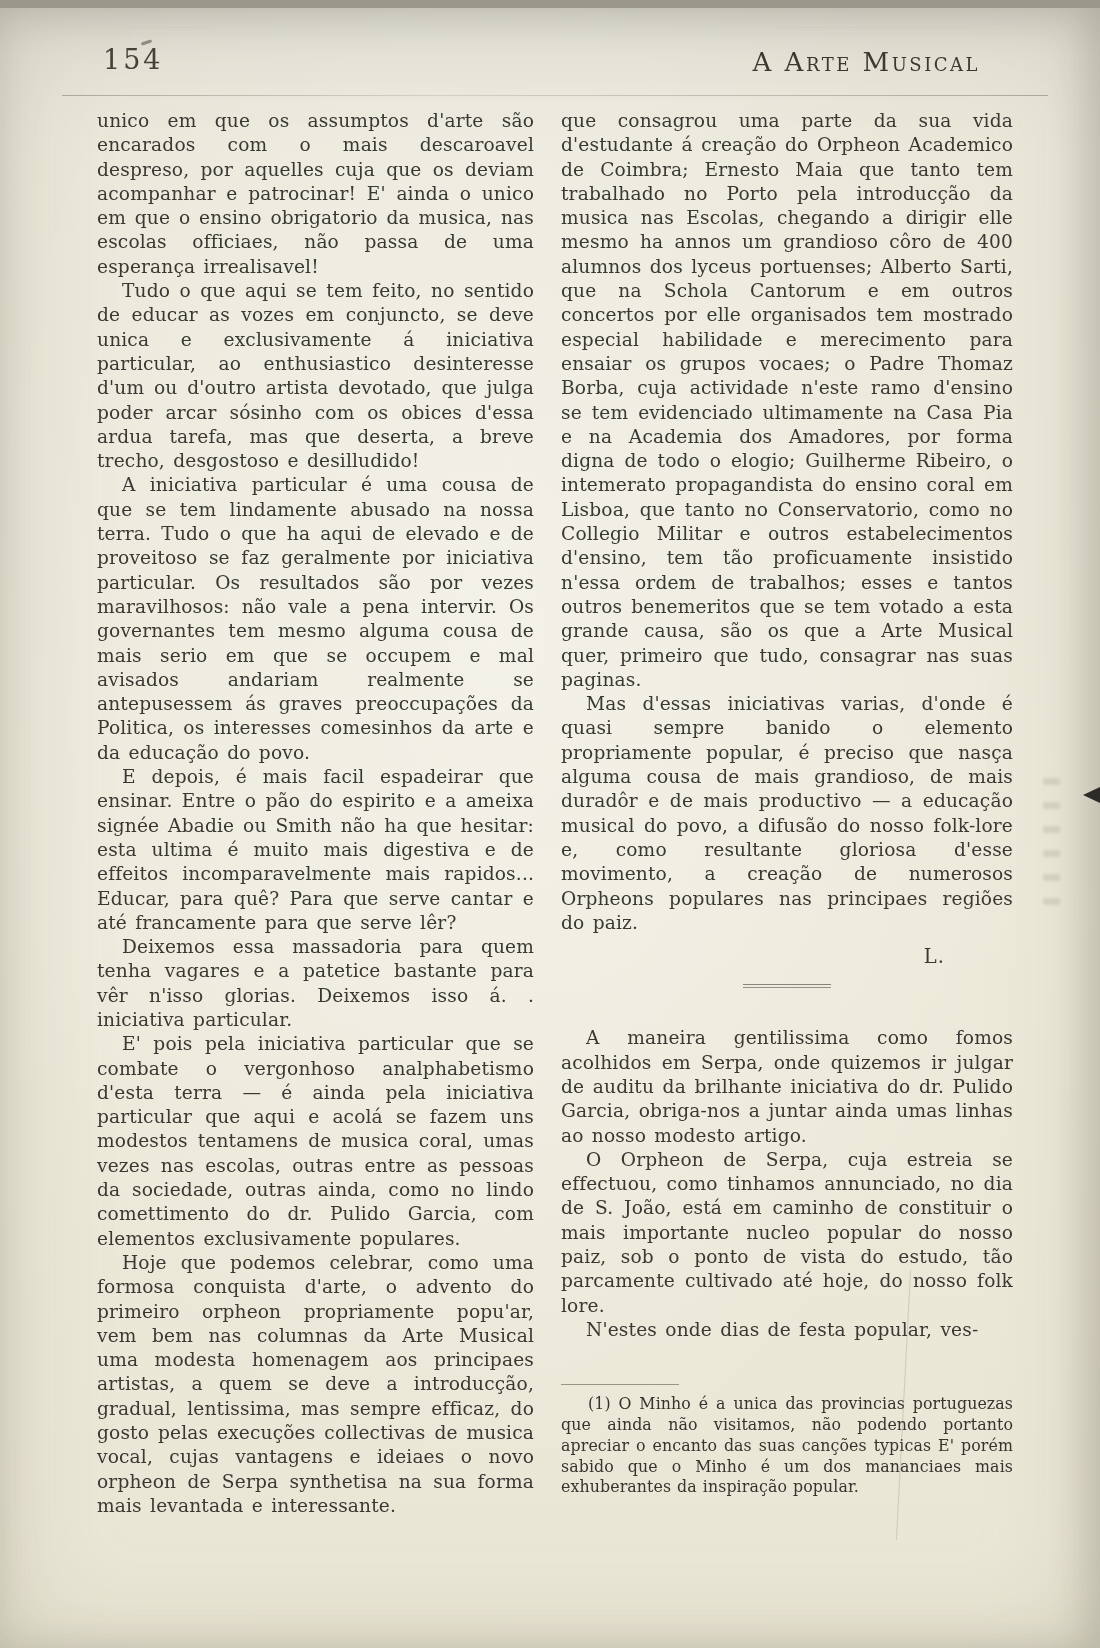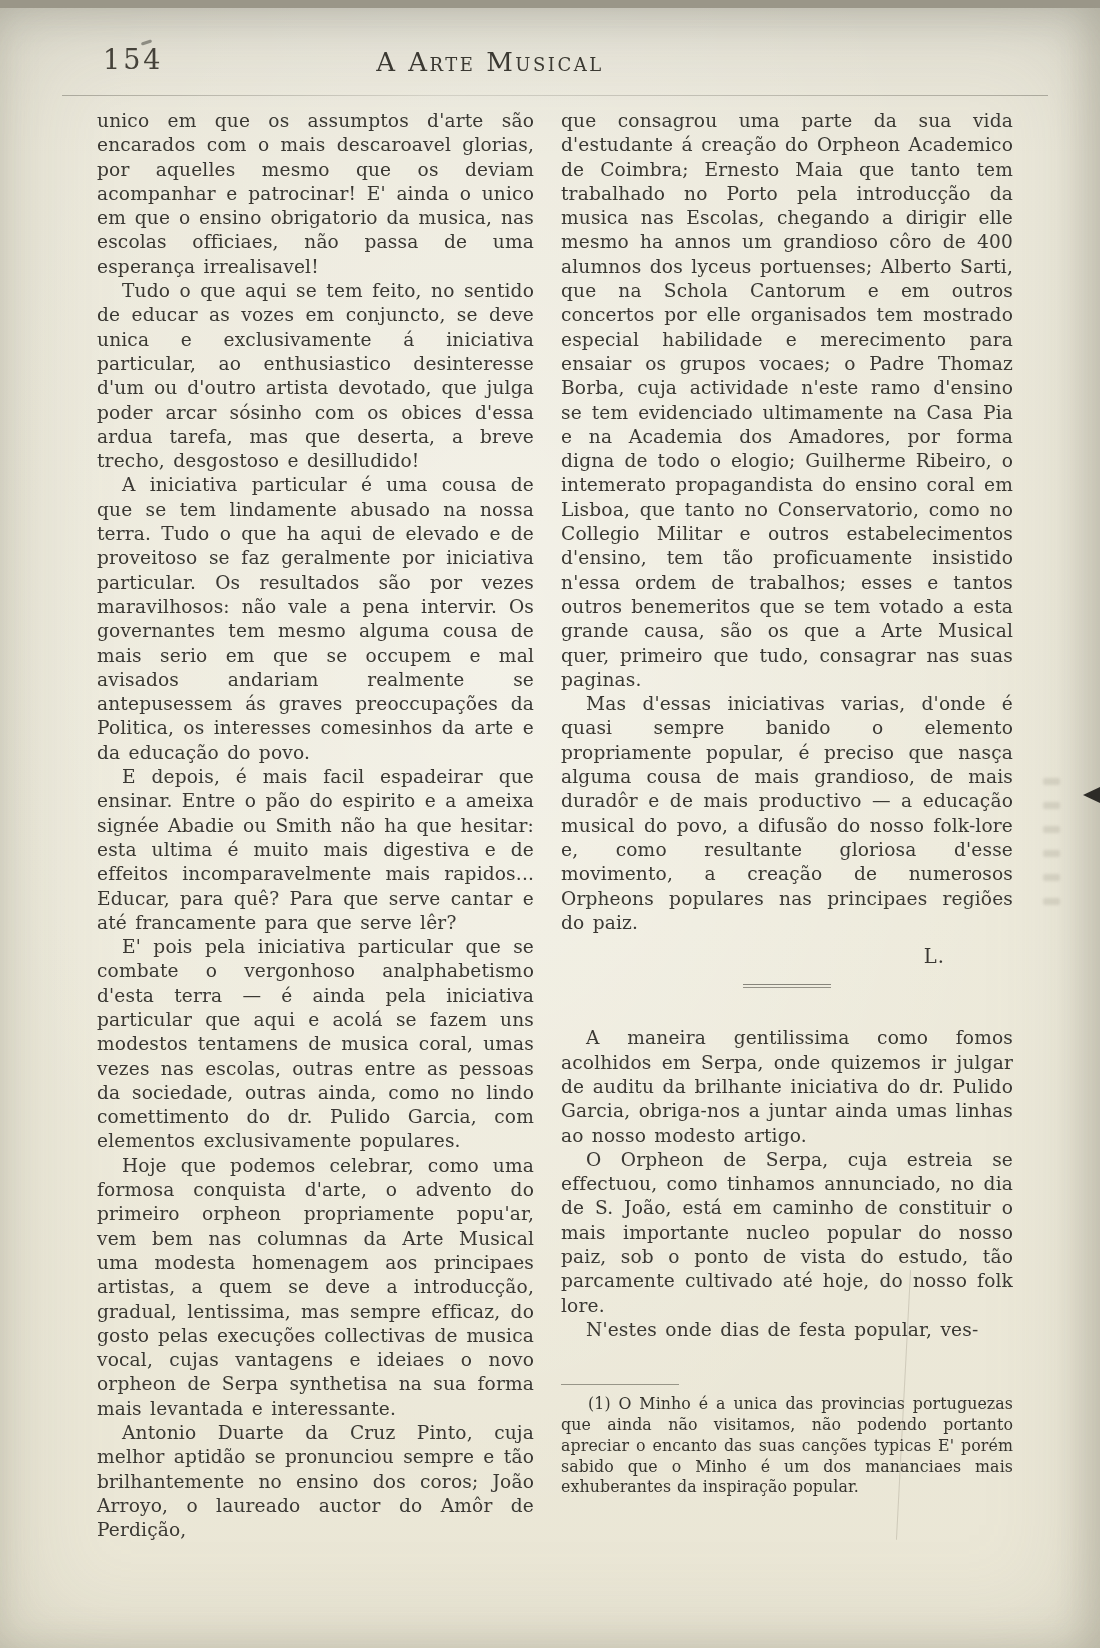--- a/index.html
+++ b/index.html
@@ -15,21 +15,21 @@
   }
   .page-number {
     position:absolute; left:103px; top:36px;
     font-size:27px; letter-spacing:3px; color:#45423a;
   }
   .pencil-mark {
     position:absolute; left:141px; top:33px; width:11px; height:3px;
     background:rgba(75,75,68,.55); transform:rotate(-18deg); border-radius:2px;
   }
   .header-title {
-    position:absolute; left:0; right:120px; top:39px; text-align:center;
+    position:absolute; left:0; right:120px; top:39px; text-align:right;
     font-variant:small-caps; font-size:26px; letter-spacing:2.5px; color:#3b3932;
   }
   .header-rule {
     position:absolute; left:62px; right:52px; top:87px; height:1px;
     background:linear-gradient(90deg, rgba(92,90,80,.42), rgba(92,90,80,.16) 38%, rgba(92,90,80,.30) 70%, rgba(92,90,80,.42));
   }
   .columns {
     position:absolute; left:97px; top:101px; width:916px;
     display:flex; gap:27px; align-items:flex-start;
   }
@@ -75,27 +75,27 @@
 <body>
 
 <div class="page">
   <div class="page-number">154</div>
   <div class="pencil-mark"></div>
   <div class="header-title">A Arte Musical</div>
   <div class="header-rule"></div>
 
   <div class="columns">
     <div class="col left">
-        <p class="para"><span>unico em que os assumptos d'arte são encarados com o mais descaroavel glorias, por aquelles mesmo que os deviam acompanhar e patrocinar! E' ainda o unico em que o ensino obrigatorio da musica, nas escolas officiaes, não passa de uma esperança irrealisavel!</span></p>
+        <p class="para"><span>unico em que os assumptos d'arte são encarados com o mais descaroavel despreso, por aquelles cuja que os deviam acompanhar e patrocinar! E' ainda o unico em que o ensino obrigatorio da musica, nas escolas officiaes, não passa de uma esperança irrealisavel!</span></p>
         <p class="para indent"><span>Tudo o que aqui se tem feito, no sentido de educar as vozes em conjuncto, se deve unica e exclusivamente á iniciativa particular, ao enthusiastico desinteresse d'um ou d'outro artista devotado, que julga poder arcar sósinho com os obices d'essa ardua tarefa, mas que deserta, a breve trecho, desgostoso e desilludido!</span></p>
         <p class="para indent"><span>A </span><span class="it">iniciativa particular</span><span> é uma cousa de que se tem lindamente abusado na nossa terra. Tudo o que ha aqui de elevado e de proveitoso se faz geralmente por </span><span class="it">iniciativa particular</span><span>. Os resultados são por vezes maravilhosos: não vale a pena intervir. Os governantes tem mesmo alguma cousa de mais serio em que se occupem e mal avisados andariam realmente se antepusessem ás graves preoccupações da Politica, os interesses comesinhos da arte e da educação do povo.</span></p>
         <p class="para indent"><span>E depois, é mais facil espadeirar que ensinar. Entre o pão do espirito e a ameixa </span><span class="it">signée</span><span> Abadie ou Smith não ha que hesitar: esta ultima é muito mais digestiva e de effeitos incomparavelmente mais rapidos... Educar, para quê? Para que serve cantar e até francamente para que serve lêr?</span></p>
+        <p class="para indent"><span>Deixemos essa massadoria para quem tenha vagares e a patetice bastante para vêr n'isso glorias. Deixemos isso á. . </span><span class="it">iniciativa particular</span><span>.</span></p>
         <p class="para indent"><span>E' pois pela iniciativa particular que se combate o vergonhoso analphabetismo d'esta terra — é ainda pela iniciativa particular que aqui e acolá se fazem uns modestos tentamens de musica coral, umas vezes nas escolas, outras entre as pessoas da sociedade, outras ainda, como no lindo comettimento do dr. Pulido Garcia, com elementos exclusivamente populares.</span></p>
         <p class="para indent"><span>Hoje que podemos celebrar, como uma formosa conquista d'arte, o advento do primeiro orpheon propriamente popu'ar, vem bem nas columnas da </span><span class="it">Arte Musical</span><span> uma modesta homenagem aos principaes artistas, a quem se deve a introducção, gradual, lentissima, mas sempre efficaz, do gosto pelas execuções collectivas de musica vocal, cujas vantagens e ideiaes o novo orpheon de Serpa synthetisa na sua forma mais levantada e interessante.</span></p>
-        <p class="para indent"><span>Antonio Duarte da Cruz Pinto, cuja melhor aptidão se pronunciou sempre e tão brilhantemente no ensino dos coros; João Arroyo, o laureado auctor do </span><span class="it">Amôr de Perdição</span><span>,</span></p>
       </div>
 
     <div class="col right">
       <div>
           <p class="para"><span>que consagrou uma parte da sua vida d'estudante á creação do Orpheon Academico de Coimbra; Ernesto Maia que tanto tem trabalhado no Porto pela introducção da musica nas Escolas, chegando a dirigir elle mesmo ha annos um grandioso côro de 400 alumnos dos lyceus portuenses; Alberto Sarti, que na </span><span class="it">Schola Cantorum</span><span> e em outros concertos por elle organisados tem mostrado especial habilidade e merecimento para ensaiar os grupos vocaes; o Padre Thomaz Borba, cuja actividade n'este ramo d'ensino se tem evidenciado ultimamente na </span><span class="it">Casa Pia</span><span> e na </span><span class="it">Academia dos Amadores</span><span>, por forma digna de todo o elogio; Guilherme Ribeiro, o intemerato propagandista do ensino coral em Lisboa, que tanto no </span><span class="it">Conservatorio</span><span>, como no </span><span class="it">Collegio Militar</span><span> e outros estabelecimentos d'ensino, tem tão proficuamente insistido n'essa ordem de trabalhos; esses e tantos outros benemeritos que se tem votado a esta grande causa, são os que a </span><span class="it">Arte Musical</span><span> quer, primeiro que tudo, consagrar nas suas paginas.</span></p>
           <p class="para indent"><span>Mas d'essas iniciativas varias, d'onde é quasi sempre banido o elemento propriamente popular, é preciso que nasça alguma cousa de mais grandioso, de mais duradôr e de mais productivo — a educação musical do povo, a difusão do nosso </span><span class="it">folk-lore</span><span> e, como resultante gloriosa d'esse movimento, a creação de numerosos Orpheons populares nas principaes regiões do paiz.</span></p>
         </div>
       <div class="signature">L.</div>
       <div class="divider"></div>
       <div class="article2">

